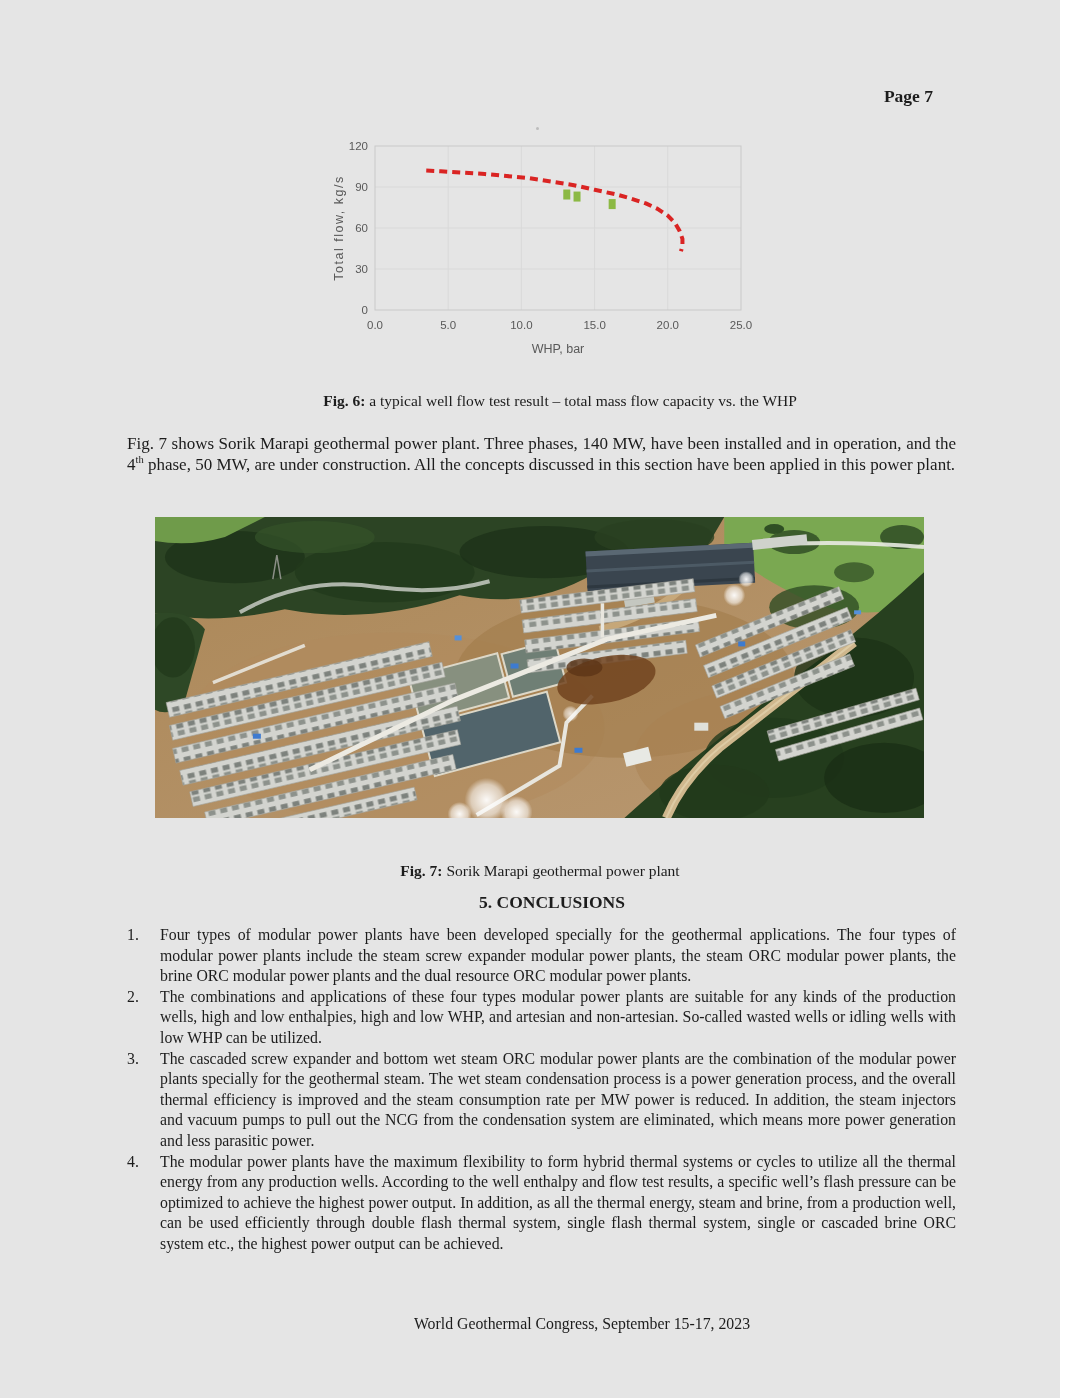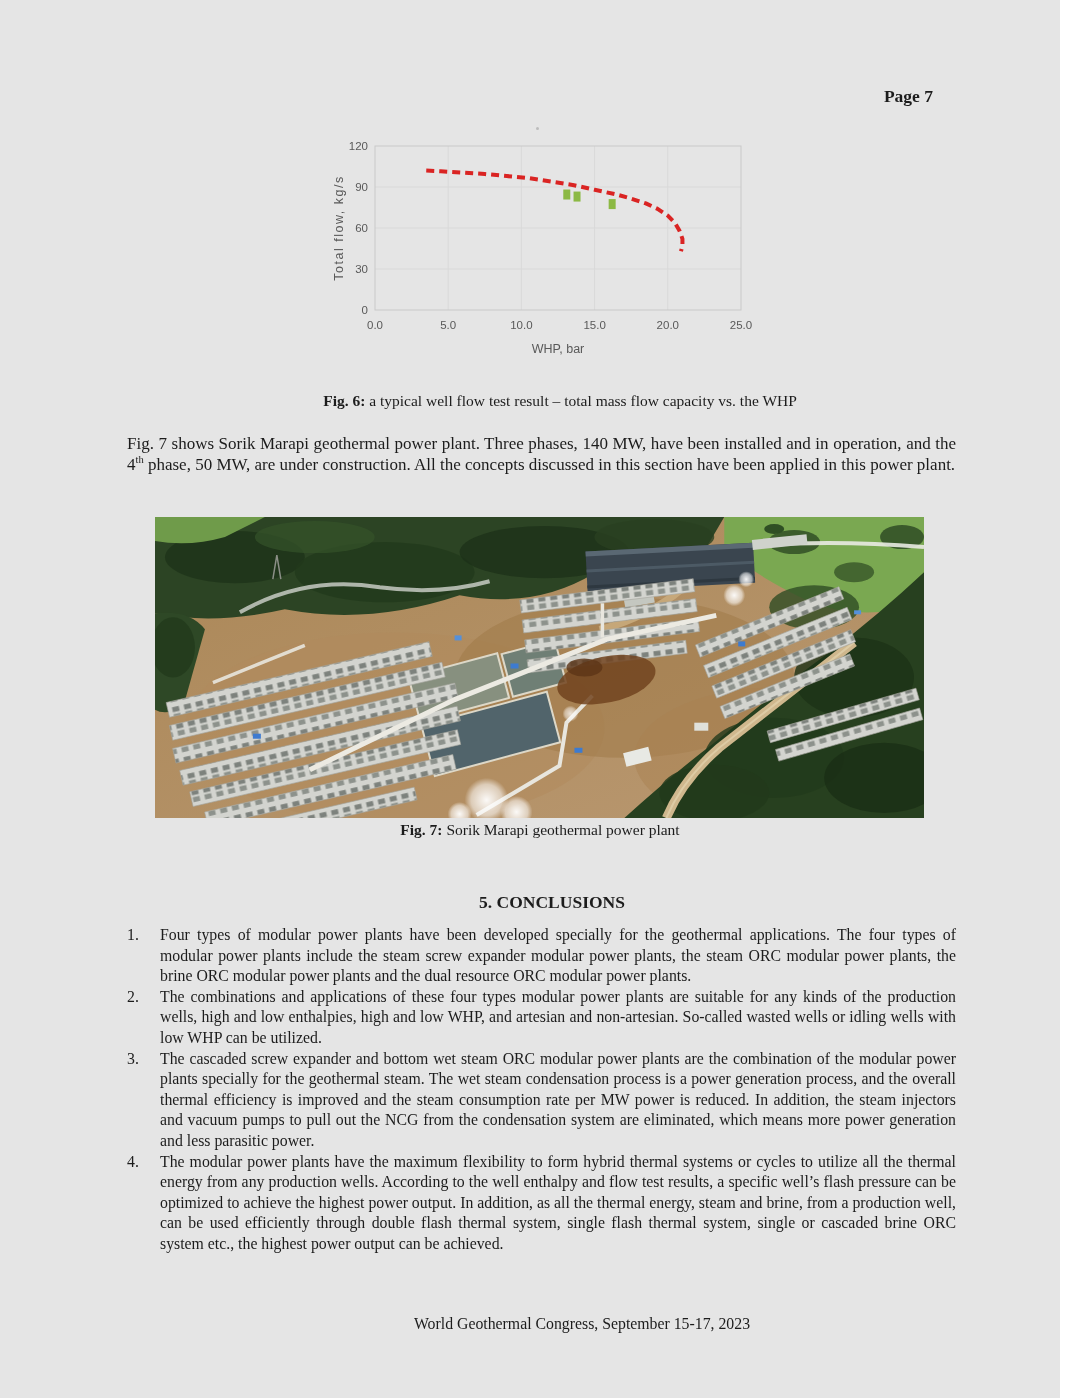--- a/index.html
+++ b/index.html
@@ -3,21 +3,21 @@
 <meta charset="utf-8">
 <style>
   html,body{margin:0;padding:0;background:#ffffff;}
   .page{position:relative;width:1060px;height:1398px;background:#e5e5e5;
         font-family:"Liberation Serif",serif;color:#1c1c1c;overflow:hidden;}
   .page-number{position:absolute;top:86px;right:127px;font-weight:bold;font-size:17.5px;}
   .chart-wrap{position:absolute;left:330px;top:120px;width:430px;height:252px;}
   .stray-dot{position:absolute;left:536px;top:127px;width:3px;height:3px;background:#bcbcbc;border-radius:50%;}
   .caption{position:absolute;left:0;width:1080px;text-align:center;font-size:15.5px;}
   .cap6{top:392px;padding-left:20px;}
-  .cap7{top:821px;}
+  .cap7{top:862px;}
   .caption b{font-weight:bold;}
   .bodypar{position:absolute;left:127px;top:434px;width:829px;margin:0;
            font-size:17px;line-height:20.9px;text-align:justify;}
   sup{font-size:.62em;vertical-align:super;line-height:0;}
   .photo{position:absolute;left:155px;top:517px;width:769px;height:301px;}
   .photo svg{display:block;width:100%;height:100%;}
   .concl-head{position:absolute;left:0;top:880px;width:1080px;margin:12px;text-align:center;
               font-weight:bold;font-size:17.5px;}
   .concl-list{position:absolute;left:127px;top:925px;width:829px;margin:0;padding:0;
               list-style:none;font-size:15.8px;line-height:20.6px;}

